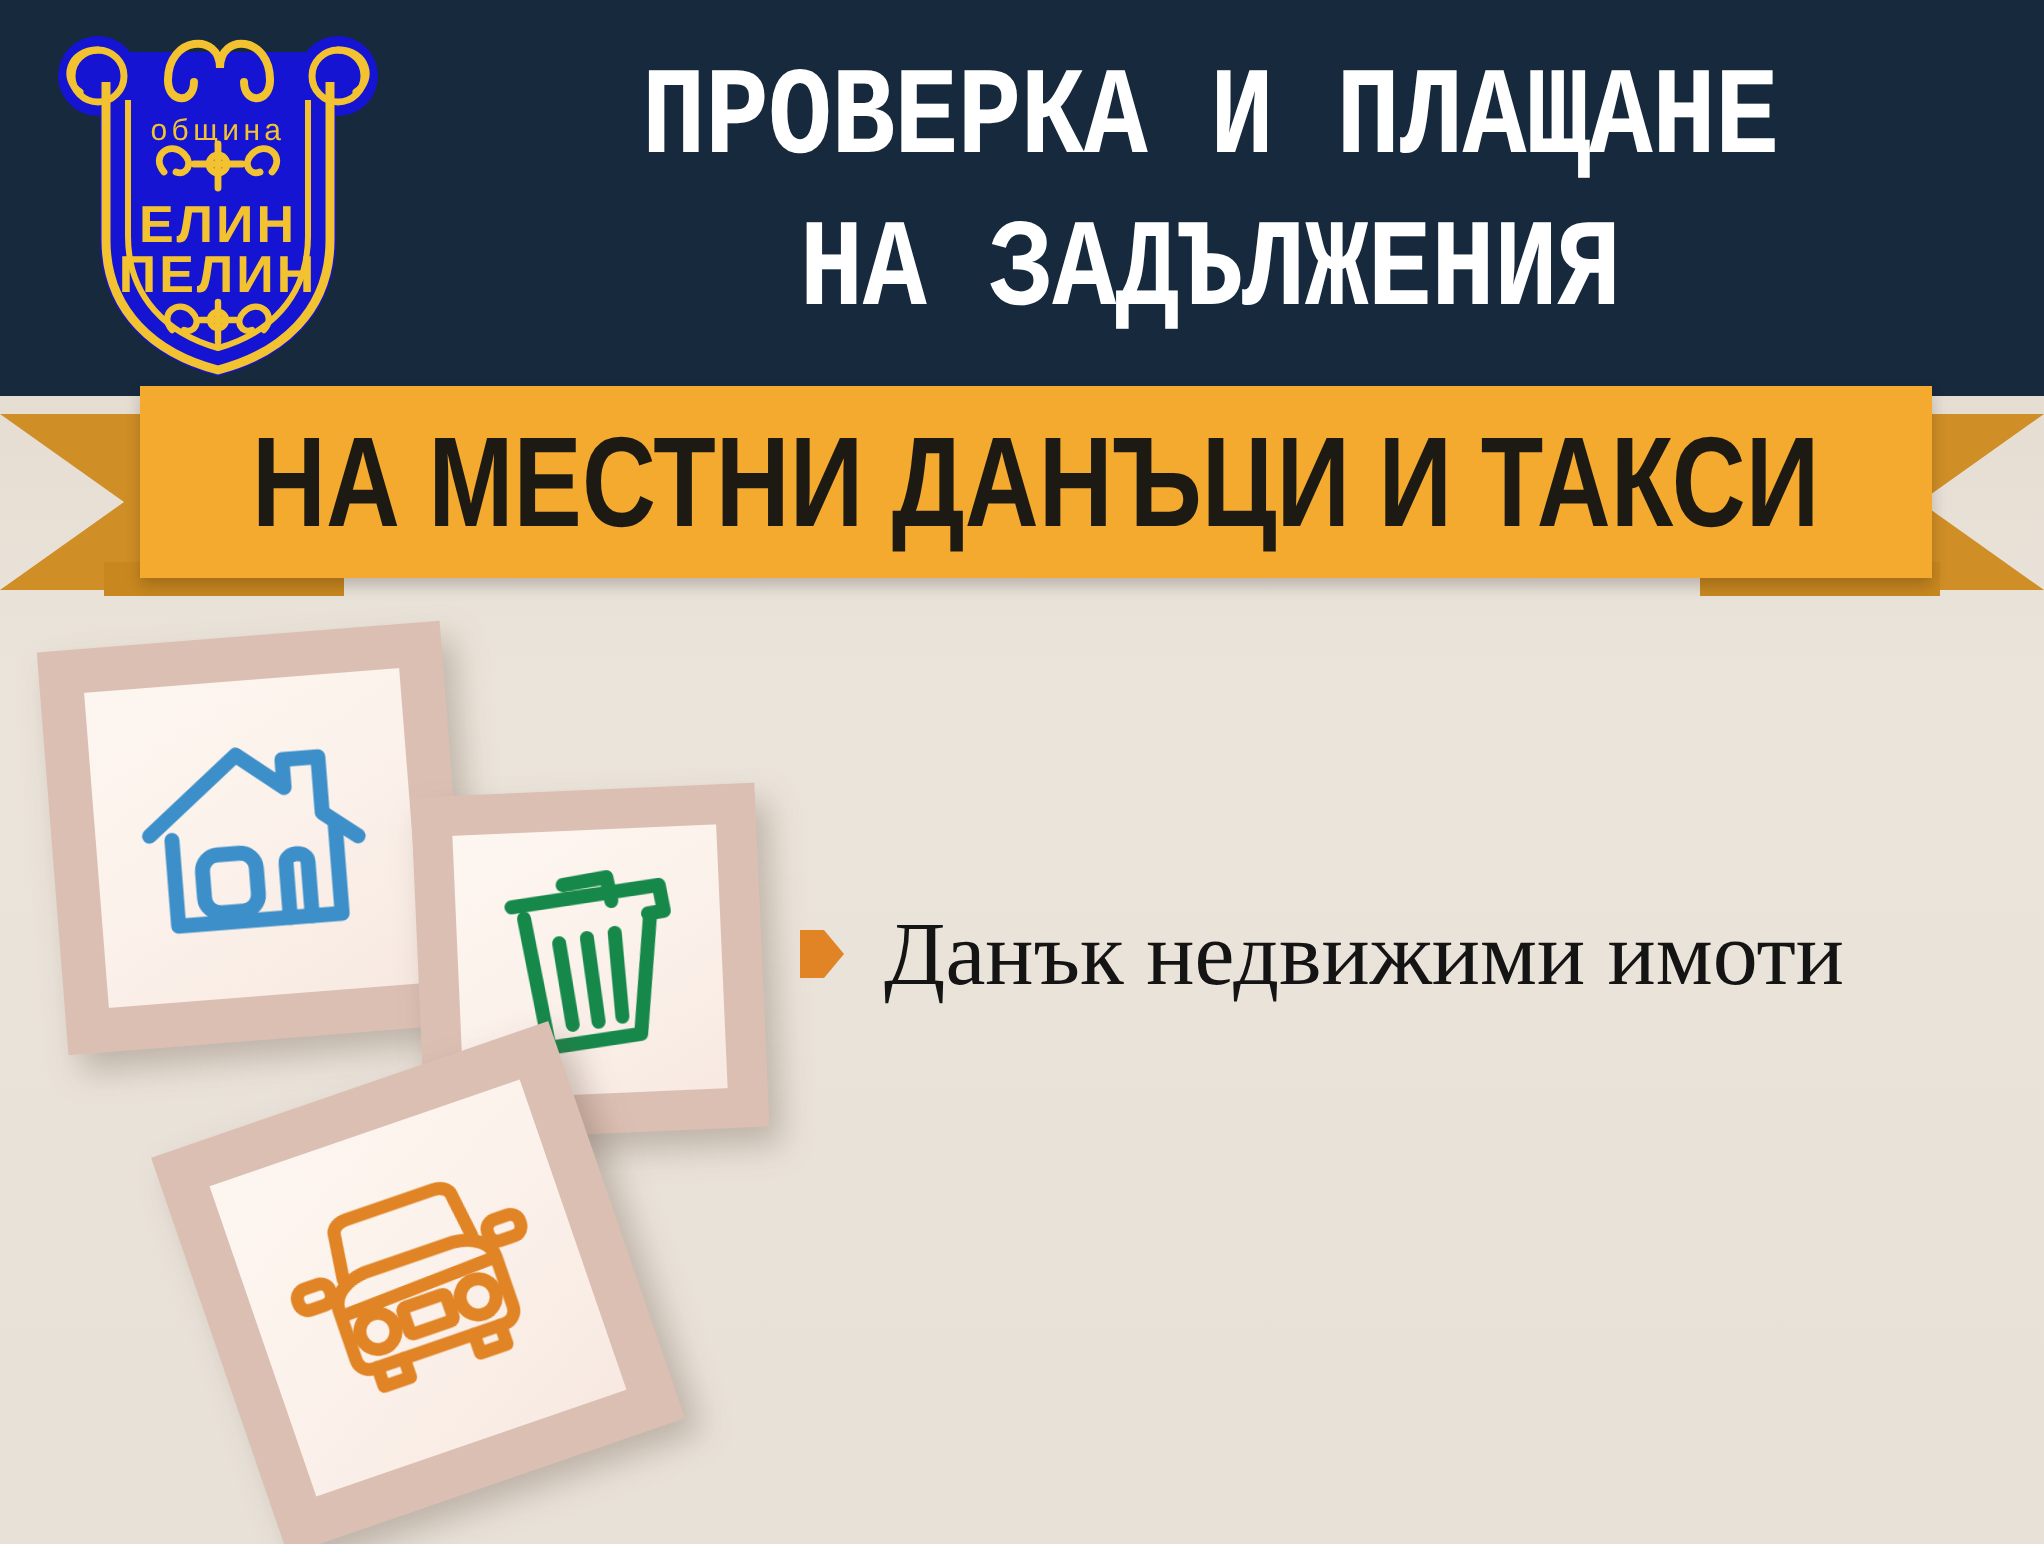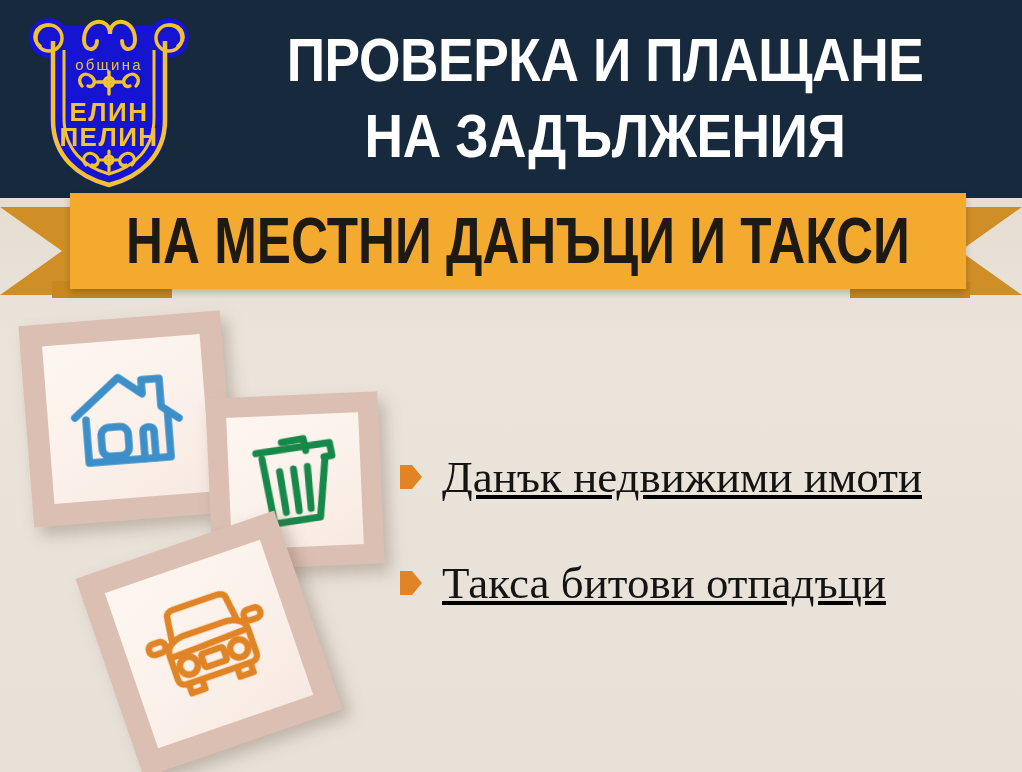--- a/index.html
+++ b/index.html
@@ -53,21 +53,21 @@
 
   
   .title-block {
     position: absolute;
     left: 200px;
     top: 22px;
     width: 810px;
     z-index: 7;
     text-align: center;
     color: #ffffff;
-    font-family: Liberation Sans, sans-serif;
+    font-family: Liberation Mono, monospace;
     font-weight: bold;
     letter-spacing: -0.5px;
   }
   .title-line {
     display: block;
     font-size: 62px;
     line-height: 76px;
     white-space: nowrap;
     transform: scaleX(0.86);
     transform-origin: center center;
@@ -179,21 +179,20 @@
   }
   #stamp-car .inner { left: 23px; top: 23px; width: 164px; height: 164px; }
 
   
   .bullet-list {
     position: absolute;
     left: 400px;
     top: 424px;
     width: 615px;
     z-index: 7;
-    text-decoration: underline;
   }
   .bullet-row {
     display: flex;
     align-items: center;
     height: 106px;
   }
   .bullet-marker {
     flex: 0 0 auto;
     width: 22px;
     height: 26px;
@@ -328,23 +327,17 @@
 
   <div class="bullet-list">
 
     <div class="bullet-row">
       <svg class="bullet-marker" viewBox="0 0 22 26">
         <path d="M0 1 L12 1 L22 13 L12 25 L0 25 Z" fill="#e08426"></path>
       </svg>
       <span class="bullet-label">Данък недвижими имоти</span>
     </div>
 
-    <div class="bullet-row">
-      <svg class="bullet-marker" viewBox="0 0 22 26">
-        <path d="M0 1 L12 1 L22 13 L12 25 L0 25 Z" fill="#e08426"></path>
-      </svg>
-      <span class="bullet-label">Такса битови отпадъци</span>
-    </div>
 
 
   </div>
 
 </div>
 
 </body></html>

